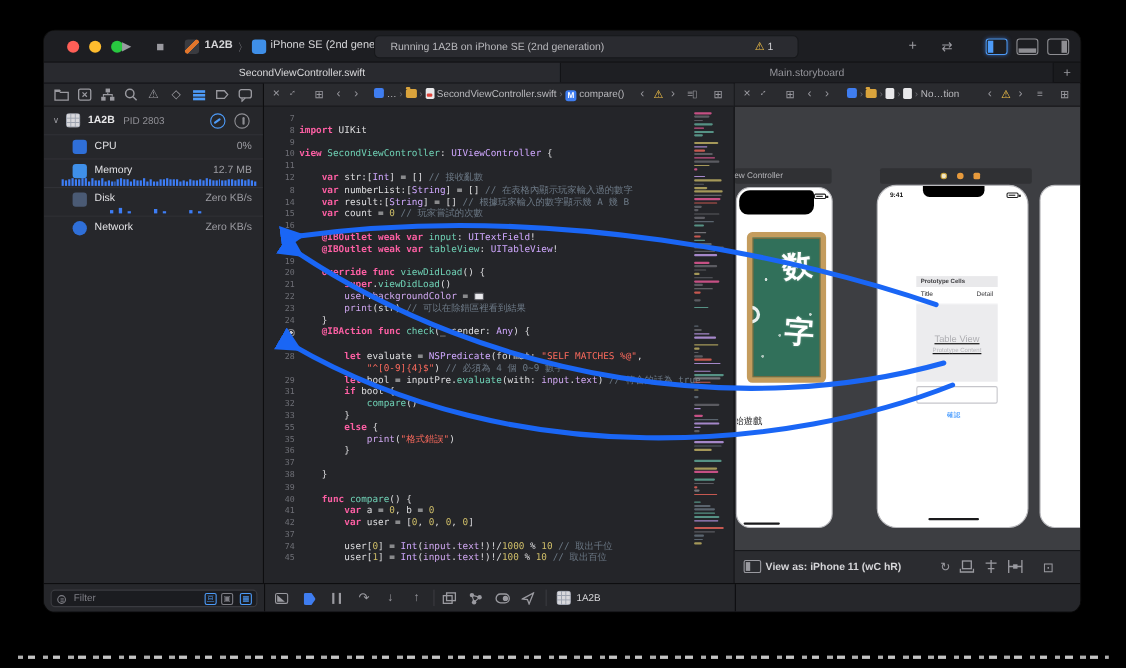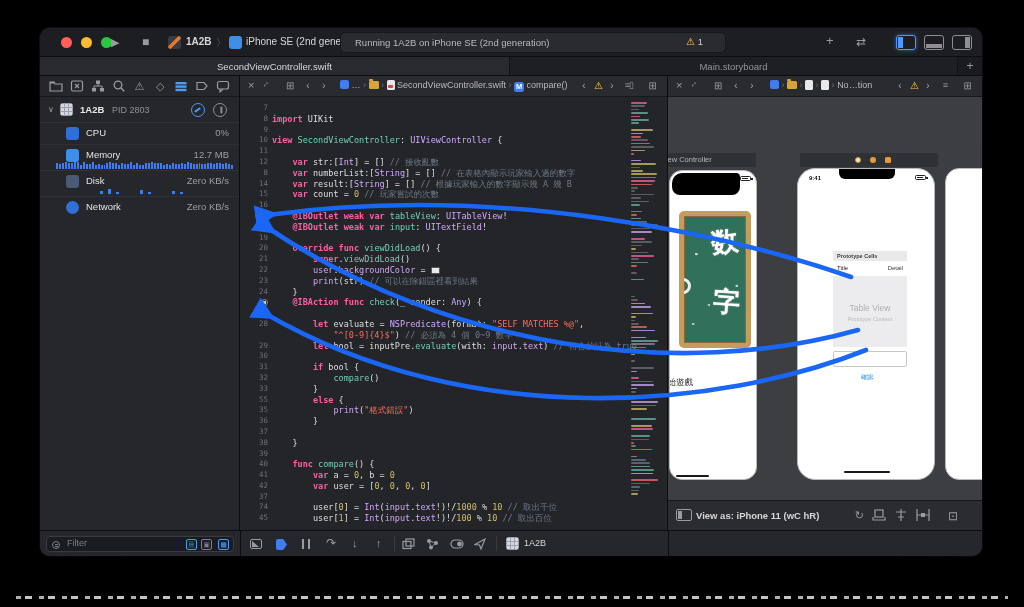--- a/index.html
+++ b/index.html
@@ -136,21 +136,21 @@
       radial-gradient(circle 1px at 70% 15%, rgba(255,255,255,.7) 0 1px, transparent 1.5px),
       radial-gradient(circle 1px at 40% 70%, rgba(255,255,255,.6) 0 1px, transparent 1.5px),
       radial-gradient(circle 1px at 85% 55%, rgba(255,255,255,.7) 0 1px, transparent 1.5px),
       radial-gradient(circle 1px at 15% 85%, rgba(255,255,255,.6) 0 1px, transparent 1.5px); overflow:hidden; }
   .boardchar { position:absolute; color:#fff; font-weight:bold; font-size:27px; text-shadow:0 0 2px rgba(255,255,255,.4); }
   .boardring { position:absolute; width:16px; height:16px; border:3px solid #fff; border-radius:50%; left:-9px; top:62px; opacity:.9; }
   .startbtn { position:absolute; font-size:8.5px; color:#1a1a1c; white-space:nowrap; }
 
   .proto-header { position:absolute; background:#e9e9eb; font-size:5.5px; font-weight:bold; color:#3c3c3f; padding:2px 0 0 4px; }
   .cellrow { position:absolute; background:#fff; border-bottom:1px solid #ededef; font-size:6px; color:#1a1a1c; }
-  .tvbox { position:absolute; background:#ececee; text-align:center; }
+  .tvbox { position:absolute; background:#ececee; text-align:center;text-decoration:underline; }
   .tv-title { margin-top:26px; font-size:8.5px; color:#aeaeb2; }
   .tv-sub { margin-top:3px; font-size:5.5px; color:#b8b8bc; }
   .tfield { position:absolute; background:#fff; border:1px solid #c6c6cb; border-radius:2px; }
   .linkbtn { position:absolute; font-size:6px; color:#0a7aff; }
 
   .devicebar { position:absolute; left:0; bottom:0; right:0; height:30px; background:#2b2c30; border-top:1px solid #17181b; }
   .devicebar .db-ico { position:absolute; top:8px; width:16px; height:12px; border:1.3px solid #9a9aa0; border-radius:2px; }
   .devicebar .db-ico .lf { position:absolute; left:1px; top:1px; bottom:1px; width:4px; background:#9a9aa0; }
   .devicebar .dtext { position:absolute; left:28px; top:9px; font-size:9.5px; color:#d6d6d9; font-weight:bold; }
   .ibico { position:absolute; top:8px; color:#9a9aa0; font-size:11px; }
@@ -428,27 +428,27 @@
           <div class="code-text"><span class="tk-pl">    </span><span class="tk-k">var</span><span class="tk-pl"> count = </span><span class="tk-n">0</span><span class="tk-pl"> </span><span class="tk-c">// 玩家嘗試的次數</span></div>
         </div>
         <div class="code-row">
           <div class="gutter">16</div>
           <div class="code-text"></div>
         </div>
         <div class="code-row">
           <div class="gutter">
             <div class="well"></div>
           </div>
-          <div class="code-text"><span class="tk-pl">    </span><span class="tk-k">@IBOutlet</span><span class="tk-pl"> </span><span class="tk-k">weak</span><span class="tk-pl"> </span><span class="tk-k">var</span><span class="tk-fn"> tableView</span><span class="tk-pl">: </span><span class="tk-ty">UITableView</span><span class="tk-pl">!</span></div>
+          <div class="code-text"><span class="tk-pl">    </span><span class="tk-k">@IBOutlet</span><span class="tk-pl"> </span><span class="tk-k">weak</span><span class="tk-pl"> </span><span class="tk-k">var</span><span class="tk-fn"> input</span><span class="tk-pl">: </span><span class="tk-ty">UITextField</span><span class="tk-pl">!</span></div>
         </div>
         <div class="code-row">
           <div class="gutter">
             <div class="well"></div>
           </div>
-          <div class="code-text"><span class="tk-pl">    </span><span class="tk-k">@IBOutlet</span><span class="tk-pl"> </span><span class="tk-k">weak</span><span class="tk-pl"> </span><span class="tk-k">var</span><span class="tk-fn"> input</span><span class="tk-pl">: </span><span class="tk-ty">UITextField</span><span class="tk-pl">!</span></div>
+          <div class="code-text"><span class="tk-pl">    </span><span class="tk-k">@IBOutlet</span><span class="tk-pl"> </span><span class="tk-k">weak</span><span class="tk-pl"> </span><span class="tk-k">var</span><span class="tk-fn"> tableView</span><span class="tk-pl">: </span><span class="tk-ty">UITableView</span><span class="tk-pl">!</span></div>
         </div>
         <div class="code-row">
           <div class="gutter">19</div>
           <div class="code-text"></div>
         </div>
         <div class="code-row">
           <div class="gutter">20</div>
           <div class="code-text"><span class="tk-pl">    </span><span class="tk-k">override</span><span class="tk-pl"> </span><span class="tk-k">func</span><span class="tk-fn"> viewDidLoad</span><span class="tk-pl">() {</span></div>
         </div>
         <div class="code-row">
@@ -481,24 +481,20 @@
           <div class="gutter">28</div>
           <div class="code-text"><span class="tk-pl">        </span><span class="tk-k">let</span><span class="tk-pl"> evaluate = </span><span class="tk-ty">NSPredicate</span><span class="tk-pl">(format: </span><span class="tk-s">"SELF MATCHES %@"</span><span class="tk-pl">,</span></div>
         </div>
         <div class="code-row">
           <div class="gutter"></div>
           <div class="code-text"><span class="tk-pl">            </span><span class="tk-s">"^[0-9]{4}$"</span><span class="tk-pl">) </span><span class="tk-c">// 必須為 4 個 0~9 數字</span></div>
         </div>
         <div class="code-row">
           <div class="gutter">29</div>
           <div class="code-text"><span class="tk-pl">        </span><span class="tk-k">let</span><span class="tk-pl"> bool = inputPre.</span><span class="tk-fn">evaluate</span><span class="tk-pl">(with: </span><span class="tk-mv">input</span><span class="tk-pl">.</span><span class="tk-mv">text</span><span class="tk-pl">) </span><span class="tk-c">// 符合的話為 true</span></div>
-        </div>
-        <div class="code-row">
-          <div class="gutter">30</div>
-          <div class="code-text"></div>
         </div>
         <div class="code-row">
           <div class="gutter">31</div>
           <div class="code-text"><span class="tk-pl">        </span><span class="tk-k">if</span><span class="tk-pl"> bool {</span></div>
         </div>
         <div class="code-row">
           <div class="gutter">32</div>
           <div class="code-text"><span class="tk-pl">            </span><span class="tk-fn">compare</span><span class="tk-pl">()</span></div>
         </div>
         <div class="code-row">

